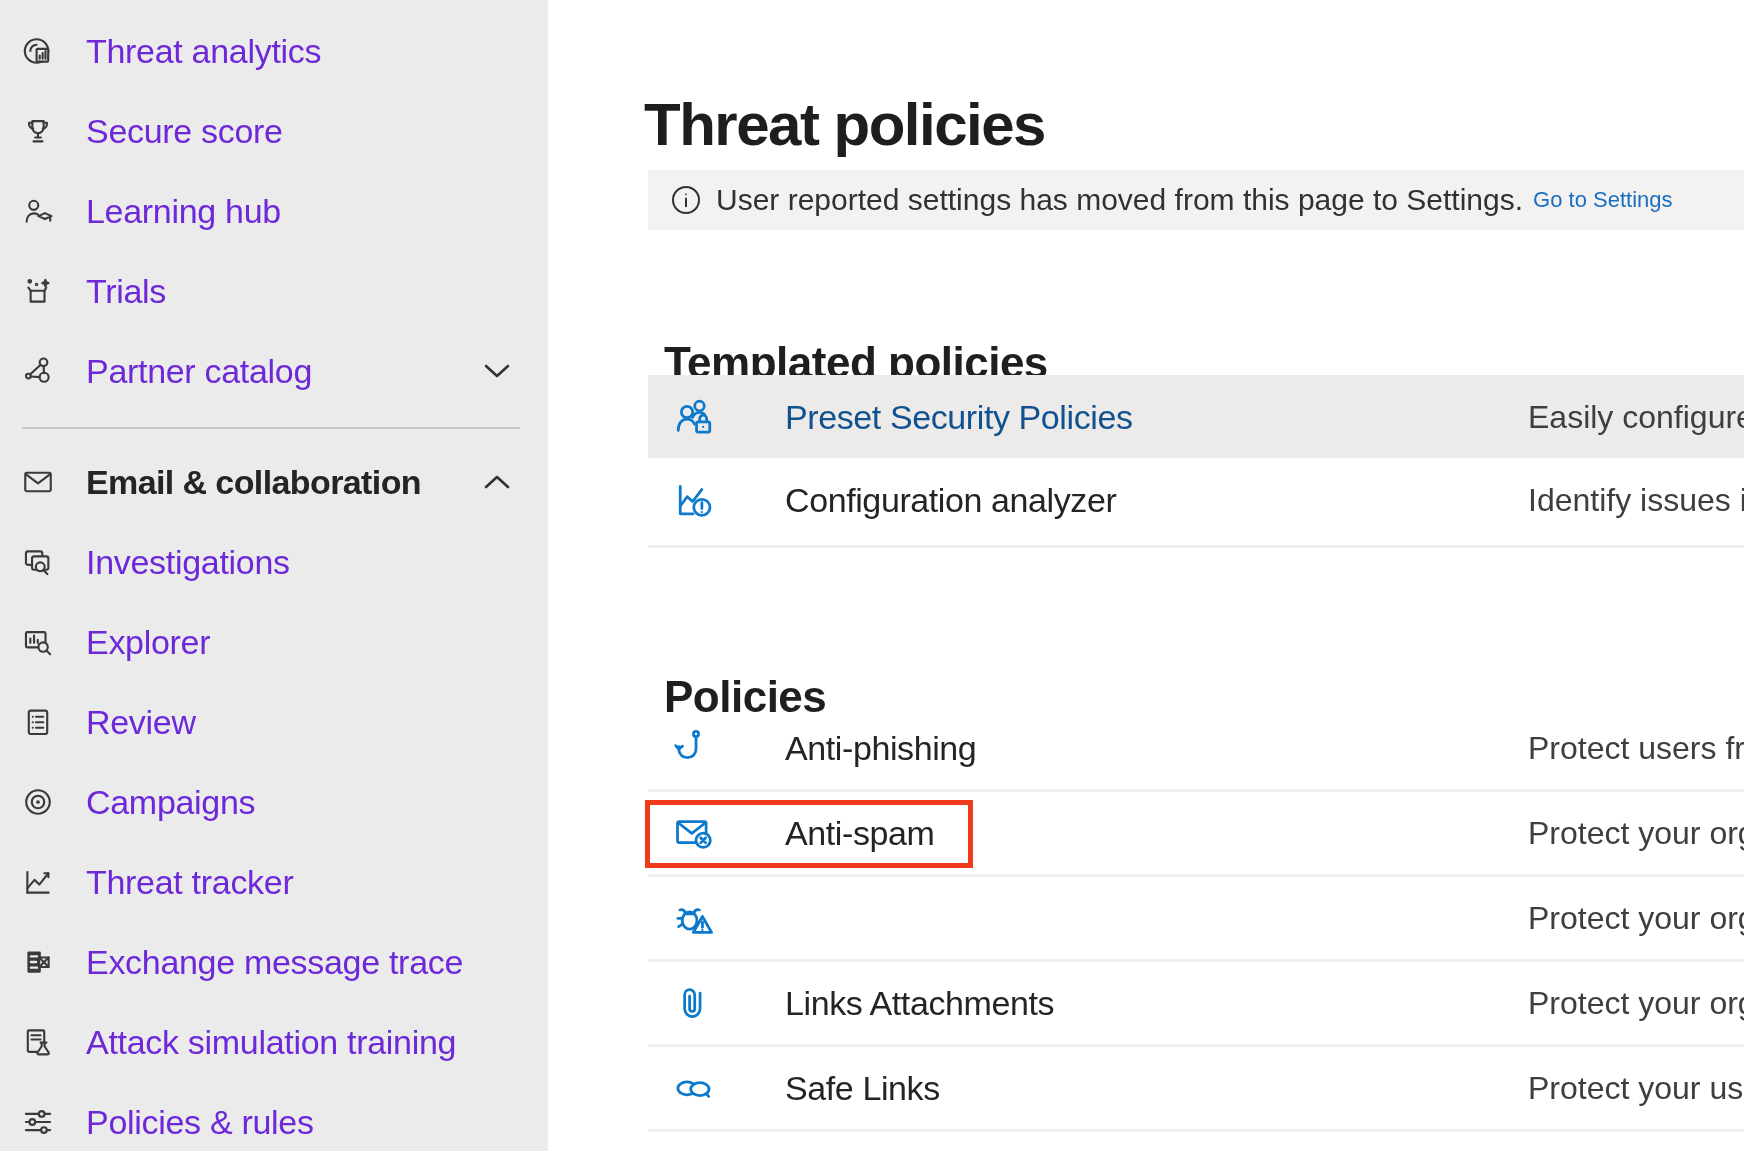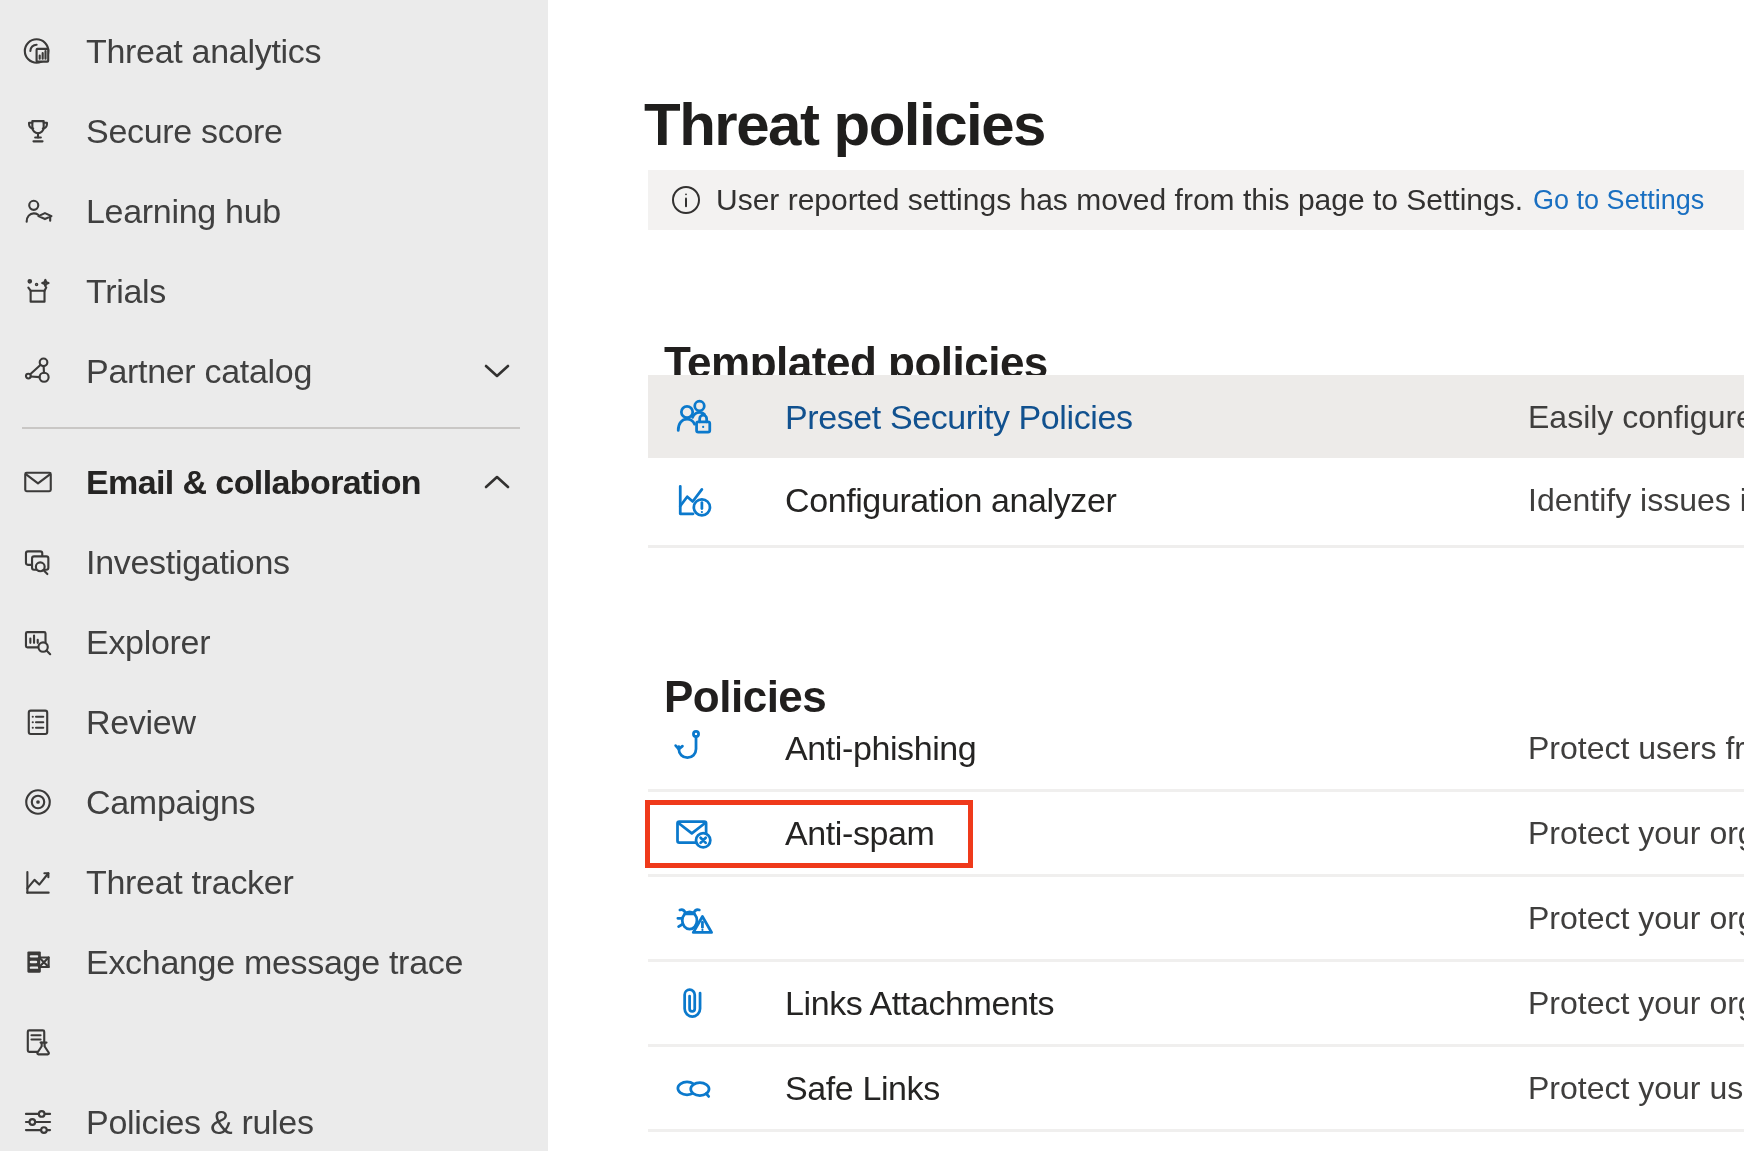--- a/index.html
+++ b/index.html
@@ -9,41 +9,41 @@
     -webkit-font-smoothing:antialiased;
   }
   
   .sidebar{
     position:absolute;left:0;top:0;bottom:0;width:548px;
     background:#ebebeb;padding-top:11px;box-sizing:border-box;
   }
   .nav-item{position:relative;height:80px;display:flex;align-items:center;cursor:pointer;}
   .nav-icon{width:34px;height:34px;margin-left:21px;flex:none;}
   .nav-icon svg{width:34px;height:34px;display:block;}
-  .nav-label{margin-left:31px;font-size:34px;color:#404040;white-space:nowrap;letter-spacing:-0.3px;}
+  .nav-label{margin-left:31px;font-size:34px;color:#6d28d9;white-space:nowrap;letter-spacing:-0.3px;}
   .nav-item.emph .nav-label{font-weight:700;color:#252423;letter-spacing:-0.6px;}
   .nav-chevron{position:absolute;right:36px;top:50%;transform:translateY(-50%);width:30px;height:20px;}
   .nav-divider{height:2px;background:#c9c7c5;margin:16px 28px 13px 22px;}
   svg.si{fill:none;stroke:#3b3a39;stroke-width:1.5;stroke-linecap:round;stroke-linejoin:round;}
   svg.ci{fill:none;stroke:#0b79cc;stroke-width:1.5;stroke-linecap:round;stroke-linejoin:round;}
   svg.chev{fill:none;stroke:#323130;stroke-width:2.6;stroke-linecap:round;stroke-linejoin:round;}
 
   
   .main{position:absolute;left:548px;top:0;right:0;bottom:0;background:#ffffff;padding-left:16px;}
   .page-title{
     position:absolute;left:96px;top:50px;font-size:60px;line-height:70px;
     font-weight:700;color:#1f1e1d;letter-spacing:-1.5px;white-space:nowrap;
   }
   .banner{
     position:absolute;left:100px;right:0;top:170px;height:60px;
     background:#f3f2f1;display:flex;align-items:center;
   }
   .banner-icon{margin-left:23px;width:30px;height:30px;flex:none;}
   .banner-text{margin-left:15px;font-size:30px;color:#323130;white-space:nowrap;}
-  .banner-link{margin-left:10px;font-size:27px;color:#196fc1;white-space:nowrap;cursor:pointer;}
+  .banner-link{margin-left:10px;font-size:22px;color:#196fc1;white-space:nowrap;cursor:pointer;}
   .sec-h{position:absolute;left:116px;font-size:44px;font-weight:700;color:#211f1e;letter-spacing:-0.5px;white-space:nowrap;}
   #sec-h-templated{top:301px;}
   #sec-h-policies{top:635px;}
 
   .tbl{position:absolute;left:100px;width:1150px;}
   #tbl-templated{top:375px;}
   #tbl-policies{top:707px;}
   .trow{position:relative;height:83px;cursor:pointer;}
   .trow.hl{background:#edebe9;}
   .tsep{height:3px;background:#efeeed;margin-top:4px;}
@@ -224,20 +224,21 @@
 
   <div class="nav-item">
     <span class="nav-icon">
       <svg class="si" viewBox="0 0 24 24">
           <rect x="4.8" y="3.8" width="11.6" height="15.2" rx="1"></rect>
           <path d="M7.4 7.2h6.4M7.4 10.2h6.4"></path>
           <path d="M14.6 12.4v2.6l-2.9 4.4a.8.8 0 0 0 .7 1.3h6.4a.8.8 0 0 0 .7-1.3l-2.9-4.4v-2.6" fill="#ebebeb"></path>
           <path d="M13.8 12.4h4.2"></path>
         </svg>
     </span>
+    <span class="nav-label">Attack simulation training</span>
   </div>
 
   <div class="nav-item">
     <span class="nav-icon">
       <svg class="si" viewBox="0 0 24 24">
           <path d="M3.5 6.3h17M3.5 12h17M3.5 17.7h17"></path>
           <circle cx="14.6" cy="6.3" r="2" fill="#ebebeb"></circle>
           <circle cx="8" cy="12" r="2" fill="#ebebeb"></circle>
           <circle cx="16.2" cy="17.7" r="2" fill="#ebebeb"></circle>
         </svg>

